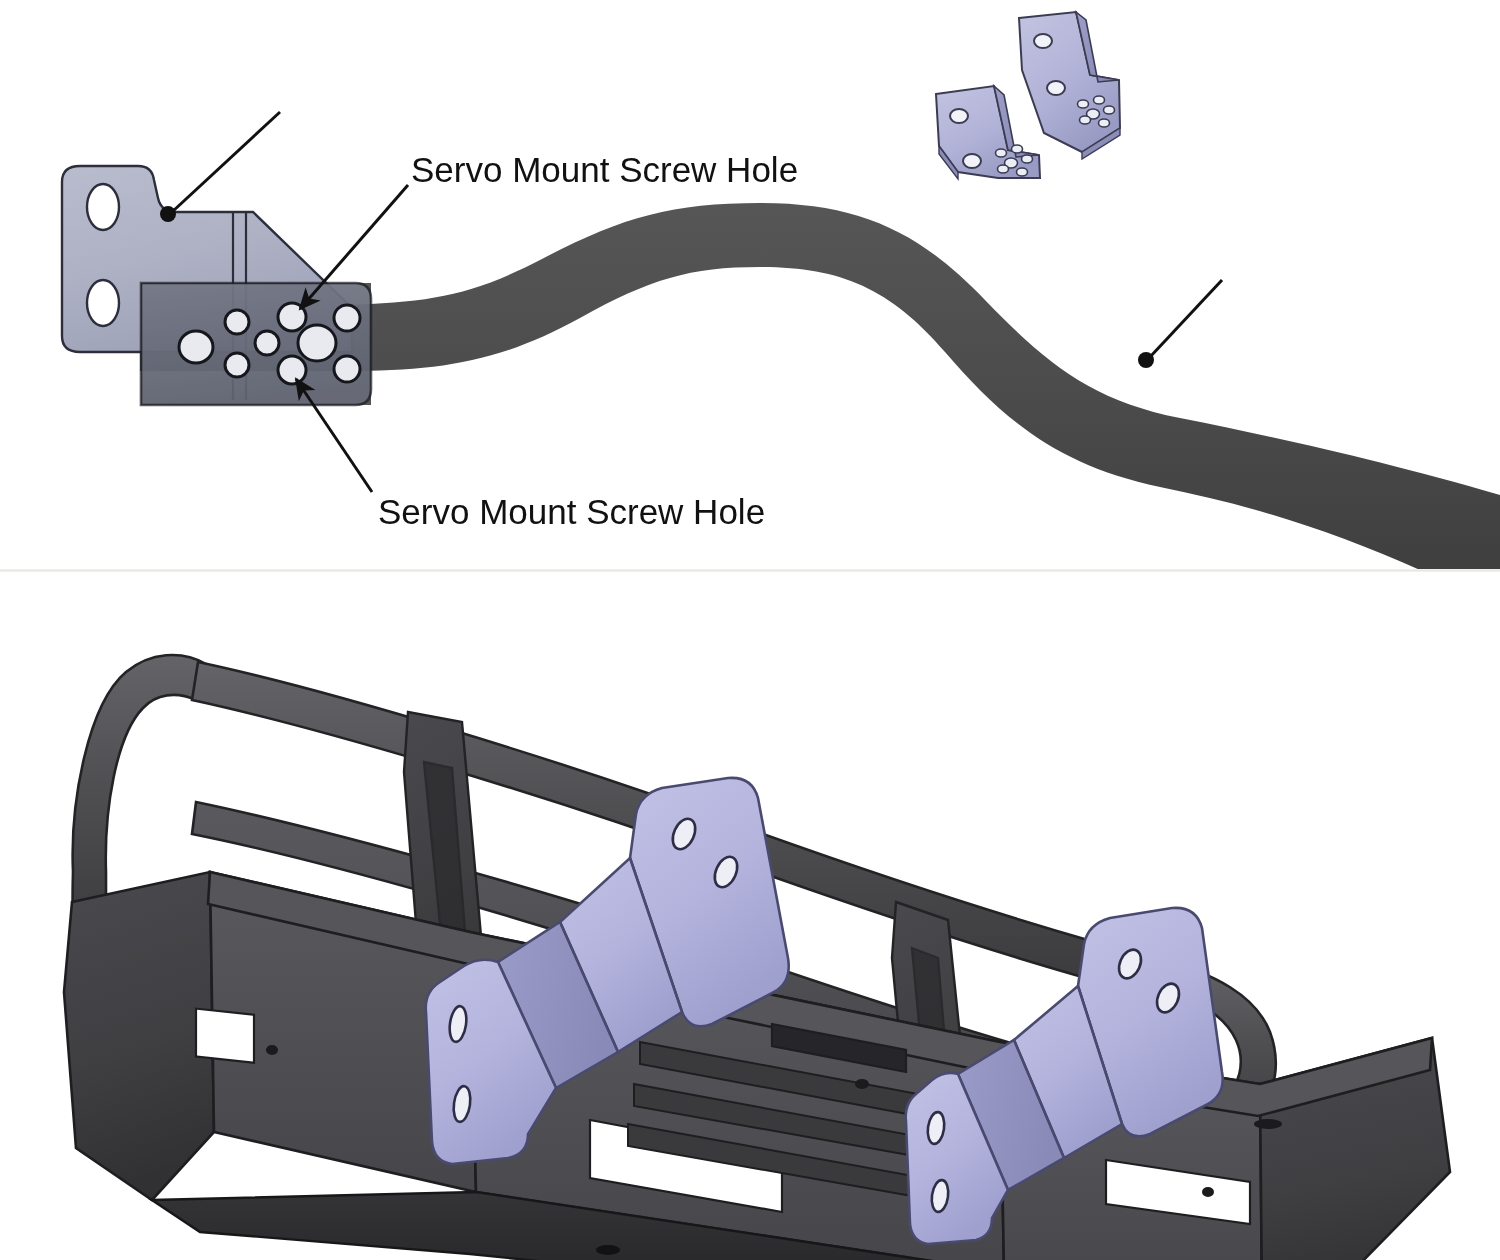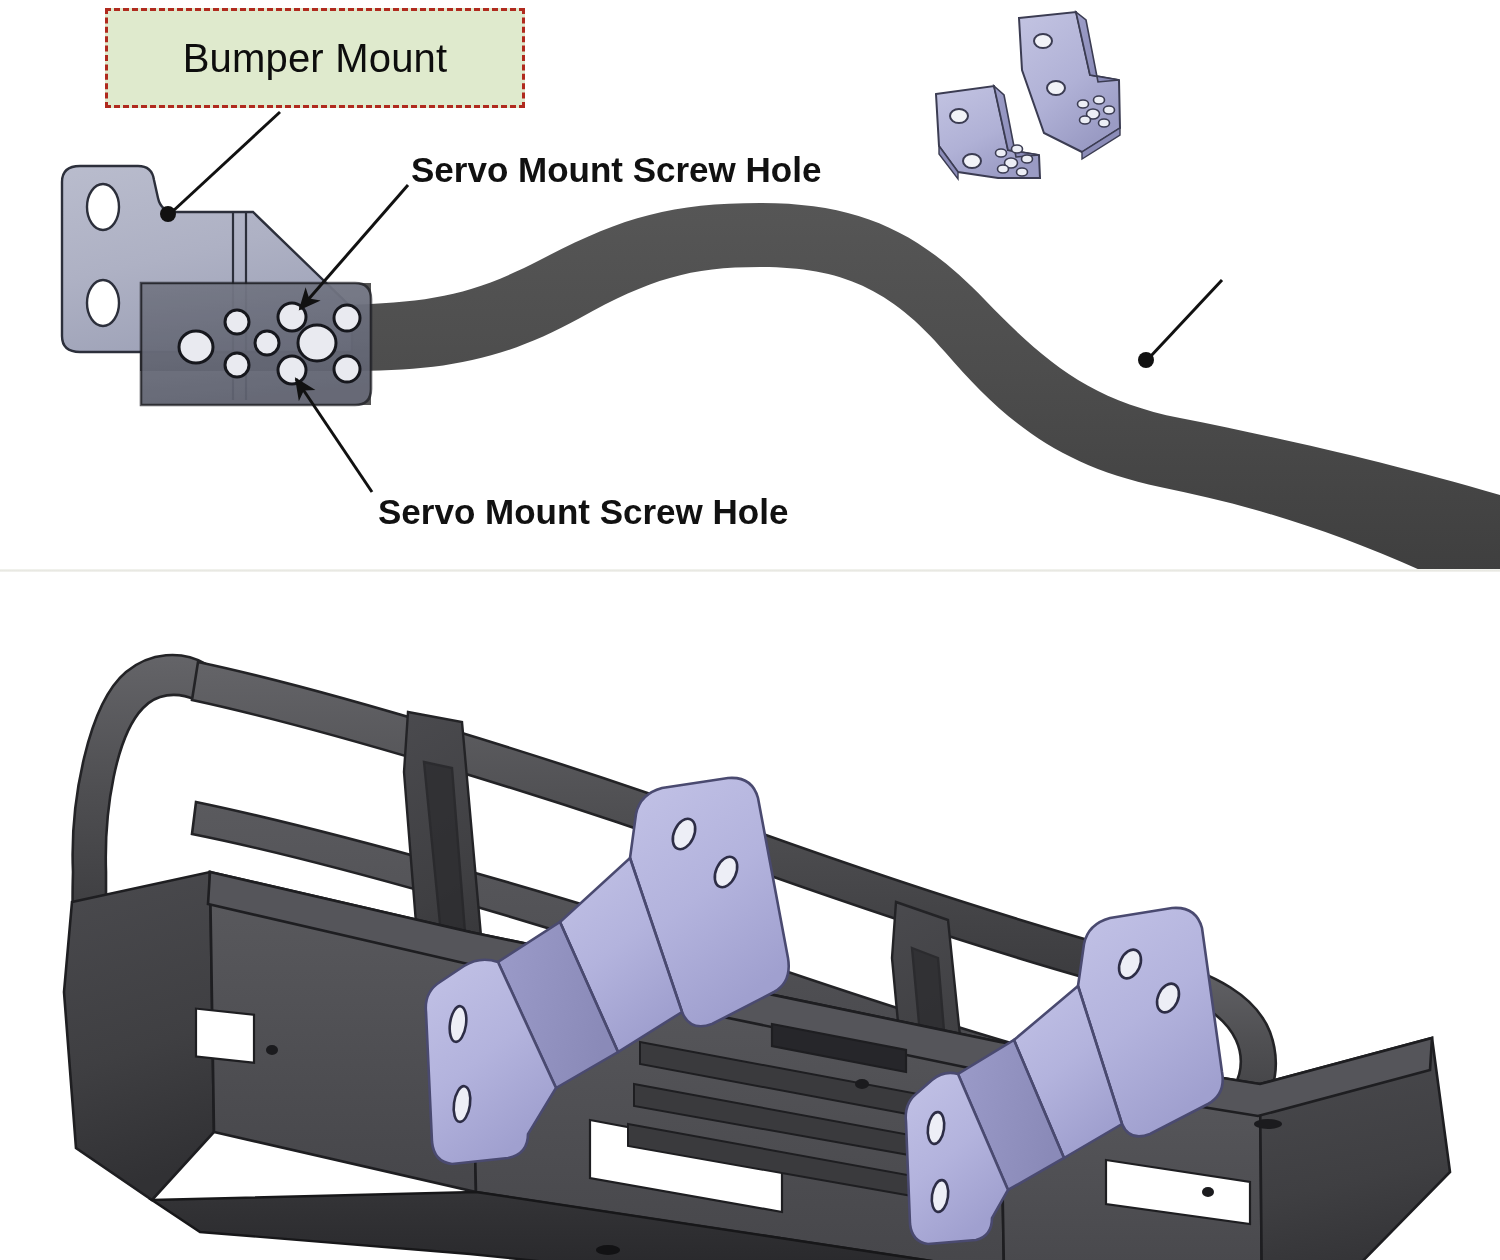--- a/index.html
+++ b/index.html
@@ -61,21 +61,20 @@
     letter-spacing: 0.2px;
     white-space: nowrap;
   }
 
   .annot {
     position: absolute;
     font-size: 35px;
     color: #111111;
     white-space: nowrap;
     line-height: 1;
-    font-weight: bold;
   }
   #label-servo-top  { left: 411px; top: 152px; }
   #label-servo-bottom { left: 378px; top: 494px; }
   #label-frame-rail { left: 1124px; top: 225px; }
 </style>
 </head>
 <body>
 
 <div id="page">
 
@@ -207,23 +206,20 @@
 
         <line x1="408" y1="185" x2="300" y2="309" stroke-width="3" marker-end="url(#arrowHead)"></line>
 
         <line x1="372" y1="492" x2="296" y2="379" stroke-width="3" marker-end="url(#arrowHead)"></line>
 
         <line x1="1222" y1="280" x2="1150" y2="357" stroke-width="3"></line>
         <circle cx="1146" cy="360" r="8" fill="#111111" stroke="none"></circle>
       </g>
     </svg>
 
-    <div class="callout-box">
-      <span class="callout-text">Bumper Mount</span>
-    </div>
 
     <div class="annot" id="label-servo-top">Servo Mount Screw Hole</div>
     <div class="annot" id="label-servo-bottom">Servo Mount Screw Hole</div>
   </div>
 
   <div class="divider"></div>
 
   <div class="panel" id="panel-bottom">
     <svg class="layer" width="1500" height="688" viewBox="0 0 1500 688">
       <defs>

